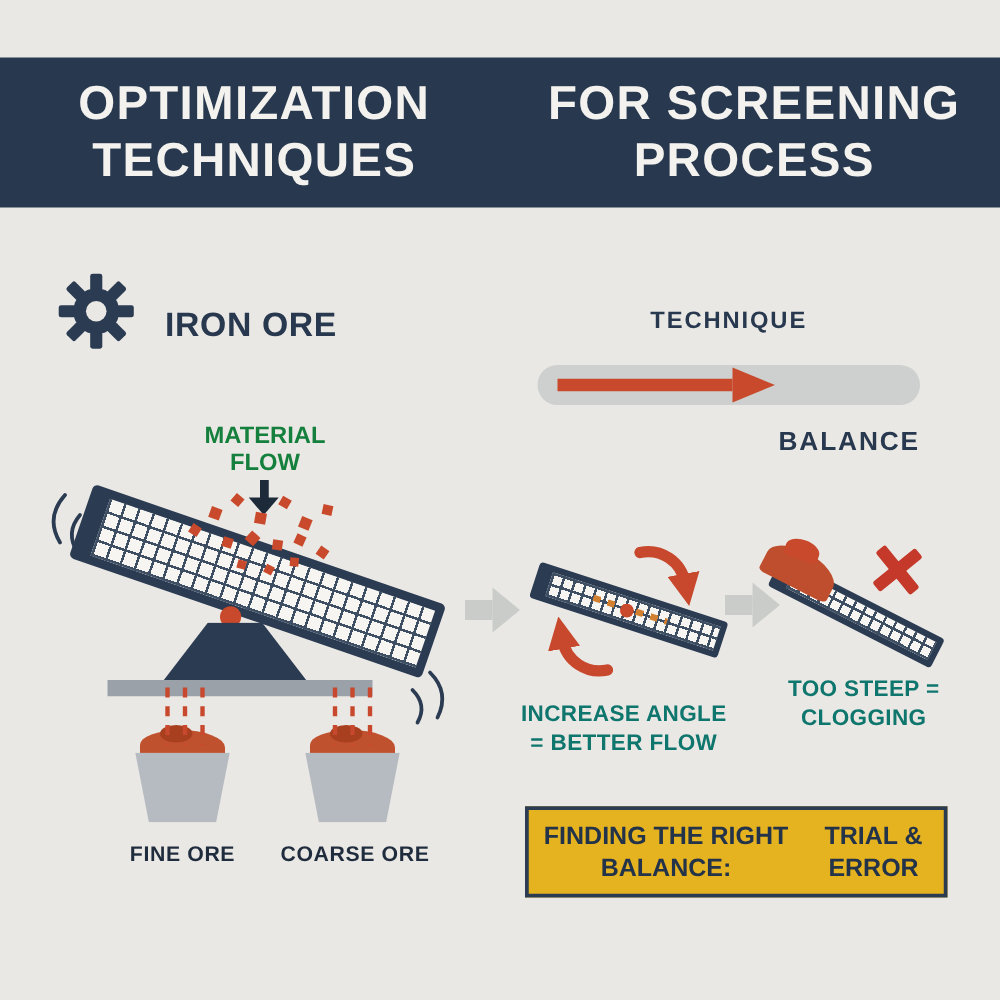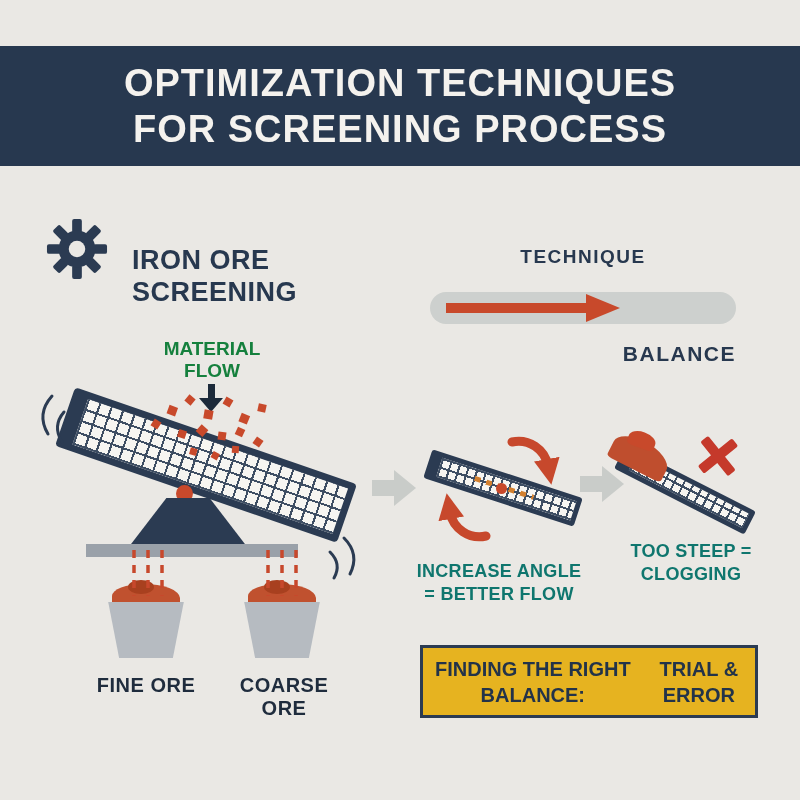--- a/index.html
+++ b/index.html
@@ -1,21 +1,21 @@
 <!DOCTYPE html>
 <html><head>
 <meta charset="utf-8">
 <style>
   html,body{margin:0;padding:0;background:#eae8e4;}
   .canvas{position:relative;width:800px;height:800px;background:#eae8e4;overflow:hidden;
           font-family:"Liberation Sans",sans-serif;color:#27384f;}
 
   
   .banner{position:absolute;left:0;top:46px;width:800px;height:120px;background:#27384f;
-          display:flex;flex-direction:column;align-items:center;justify-content:center;}
+          display:flex;align-items:center;justify-content:center;}
   .banner-line{color:#f4f2ee;font-weight:bold;font-size:38px;line-height:46px;
                letter-spacing:1px;text-align:center;}
 
   
   .gear{position:absolute;left:46px;top:218px;}
   .intro-heading{position:absolute;left:132px;top:244px;font-size:27px;font-weight:bold;
                  line-height:32px;letter-spacing:.5px;}
 
   
   .technique-label{position:absolute;left:430px;top:246px;width:306px;text-align:center;
@@ -72,21 +72,21 @@
                border-radius:2px;display:block;}
   .x-bar-a{transform:rotate(45deg);}
   .x-bar-b{transform:rotate(-45deg);}
 
   
   .bucket{position:absolute;width:84px;height:56px;background:#b6bbc1;
           clip-path:polygon(5% 0,95% 0,82% 100%,18% 100%);}
   .heap{position:absolute;width:68px;height:26px;background:#c0512f;
         border-radius:60% 70% 15% 15%;}
   .heap-bump{position:absolute;width:26px;height:14px;background:#a8401f;border-radius:50%;}
-  .bucket-label{position:absolute;width:124px;text-align:center;font-size:20px;font-weight:bold;
+  .bucket-label{position:absolute;width:124px;text-align:center;font-size:17px;font-weight:bold;
                 color:#1f2c3d;letter-spacing:.5px;}
 
   
   .flow-arrow{position:absolute;width:46px;height:36px;}
   .fa-shaft{position:absolute;left:0;top:10px;width:22px;height:16px;background:#c9ccc9;}
   .fa-head{position:absolute;left:22px;top:0;width:0;height:0;border-left:22px solid #c9ccc9;
            border-top:18px solid transparent;border-bottom:18px solid transparent;}
 
   
   .step-label{position:absolute;text-align:center;font-weight:bold;font-size:18px;
@@ -121,21 +121,20 @@
       <rect x="27" y="1" width="10" height="14" rx="2" transform="rotate(180 32 32)"></rect>
       <rect x="27" y="1" width="10" height="14" rx="2" transform="rotate(225 32 32)"></rect>
       <rect x="27" y="1" width="10" height="14" rx="2" transform="rotate(270 32 32)"></rect>
       <rect x="27" y="1" width="10" height="14" rx="2" transform="rotate(315 32 32)"></rect>
       <circle cx="32" cy="32" r="19"></circle>
     </g>
     <circle cx="32" cy="32" r="8.5" fill="#eae8e4"></circle>
   </svg>
   <div class="intro-heading">
     <div>IRON ORE</div>
-    <div>SCREENING</div>
   </div>
 
   <div class="technique-label">TECHNIQUE</div>
   <div class="slider">
     <div class="slider-shaft"></div>
     <div class="slider-head"></div>
   </div>
   <div class="balance-label">BALANCE</div>
 
   <div class="material-flow">

